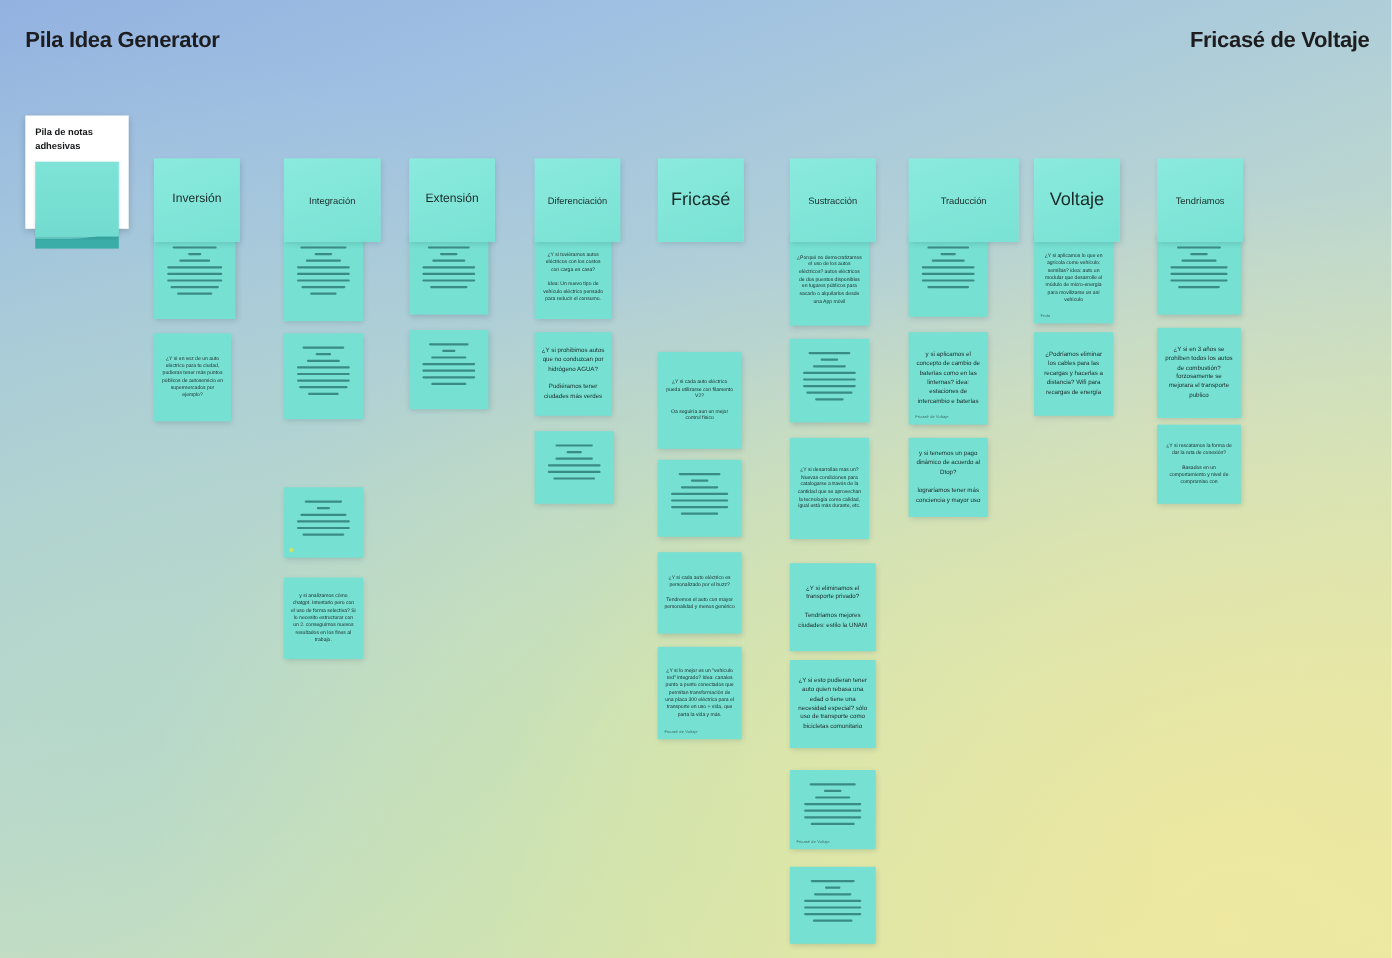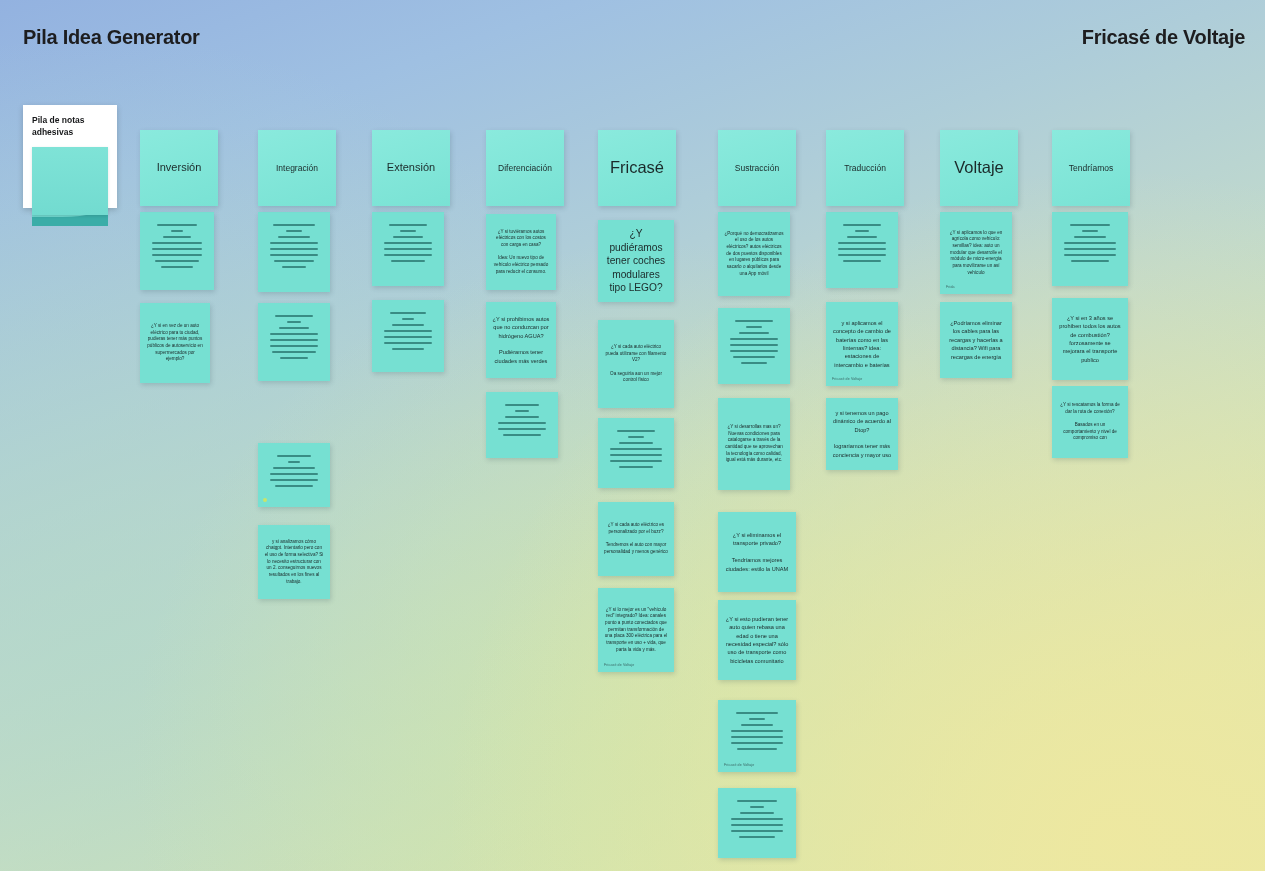--- a/index.html
+++ b/index.html
@@ -67,20 +67,21 @@
     position: absolute;
     background: #76e0d2;
     box-shadow: 1px 2px 5px rgba(40,70,80,0.20);
     display: flex; align-items: center; justify-content: center;
     text-align: center;
     color: #1b2a2a;
     overflow: hidden;
   }
   .note.header-note {
     background: linear-gradient(160deg, #8aeadd 0%, #79e2d4 100%);
+    margin-top: 14px;
   }
   .note-text {
     display: block;
     width: 100%;
     padding: 5px 6px;
     white-space: pre-line;
     word-break: break-word;
   }
 
   
@@ -187,21 +188,21 @@
         <i style="width: 88%;"></i>
         <i style="width: 88%;"></i>
         <i style="width: 70%;"></i>
       </div>
       <span class="note-dot"></span>
     </div>
     <div class="note bn-xs" style="left: 258px; top: 525px; width: 72px; height: 74px;">
       <span class="note-text">y si analizamos cómo chatgpt. Intentarlo pero con el uso de forma selectiva? Si lo necesito estructurar con un 2. conseguirnos nuevos resultados en los fines al trabajo.</span>
     </div>
     <div class="column" style="left: 258px;">
-      <div class="note header-note hn-sm" style="left: 0px; top: 0px; width: 78px; height: 76px;">
+      <div class="note header-note hn-sm" style="left: 0px; top: 0px; width: 88px; height: 76px;">
         <span class="note-text">Integración</span>
       </div>
     </div>
     <div class="note lines" style="left: 372px; top: 212px; width: 72px; height: 74px;">
       <div class="line-rows">
         <i style="width: 72%;"></i>
         <i style="width: 28%;"></i>
         <i style="width: 56%;"></i>
         <i style="width: 88%;"></i>
         <i style="width: 88%;"></i>
@@ -243,23 +244,20 @@
         <i style="width: 88%;"></i>
         <i style="width: 88%;"></i>
         <i style="width: 72%;"></i>
       </div>
     </div>
     <div class="column" style="left: 486px;">
       <div class="note header-note hn-sm" style="left: 0px; top: 0px; width: 78px; height: 76px;">
         <span class="note-text">Diferenciación</span>
       </div>
     </div>
-    <div class="note bn-lg" style="left: 598px; top: 220px; width: 76px; height: 82px;">
-      <span class="note-text">¿Y pudiéramos tener coches modulares tipo LEGO?</span>
-    </div>
     <div class="note bn-xs" style="left: 598px; top: 320px; width: 76px; height: 88px;">
       <span class="note-text">¿Y si cada auto eléctrico pueda utilizarse con filamento V2?
 
 Oa seguiría aun un mejor control físico</span>
     </div>
     <div class="note lines" style="left: 598px; top: 418px; width: 76px; height: 70px;">
       <div class="line-rows">
         <i style="width: 66%;"></i>
         <i style="width: 26%;"></i>
         <i style="width: 58%;"></i>
@@ -351,21 +349,21 @@
     <div class="note bn-sm" style="left: 826px; top: 302px; width: 72px; height: 84px;">
       <span class="note-text">y si aplicamos el concepto de cambio de baterías como en las linternas? idea: estaciones de intercambio e baterías</span>
       <span class="note-sig">Fricasé de Voltaje</span>
     </div>
     <div class="note bn-sm" style="left: 826px; top: 398px; width: 72px; height: 72px;">
       <span class="note-text">y si tenemos un pago dinámico de acuerdo al Dtop?
 
 lograríamos tener más conciencia y mayor uso</span>
     </div>
     <div class="column" style="left: 826px;">
-      <div class="note header-note hn-sm" style="left: 0px; top: 0px; width: 78px; height: 76px;">
+      <div class="note header-note hn-sm" style="left: 0px; top: 0px; width: 100px; height: 76px;">
         <span class="note-text">Traducción</span>
       </div>
     </div>
     <div class="note bn-xs" style="left: 940px; top: 212px; width: 72px; height: 82px;">
       <span class="note-text">¿Y si aplicamos lo que en agrícola como vehículo: semillas? idea: auto un modular que desarrolle el módulo de micro-energía para movilizarse un así vehículo</span>
       <span class="note-sig">Frida</span>
     </div>
     <div class="note bn-sm" style="left: 940px; top: 302px; width: 72px; height: 76px;">
       <span class="note-text">¿Podríamos eliminar los cables para las recargas y hacerlas a distancia? Wifi para recargas de energía</span>
     </div>

